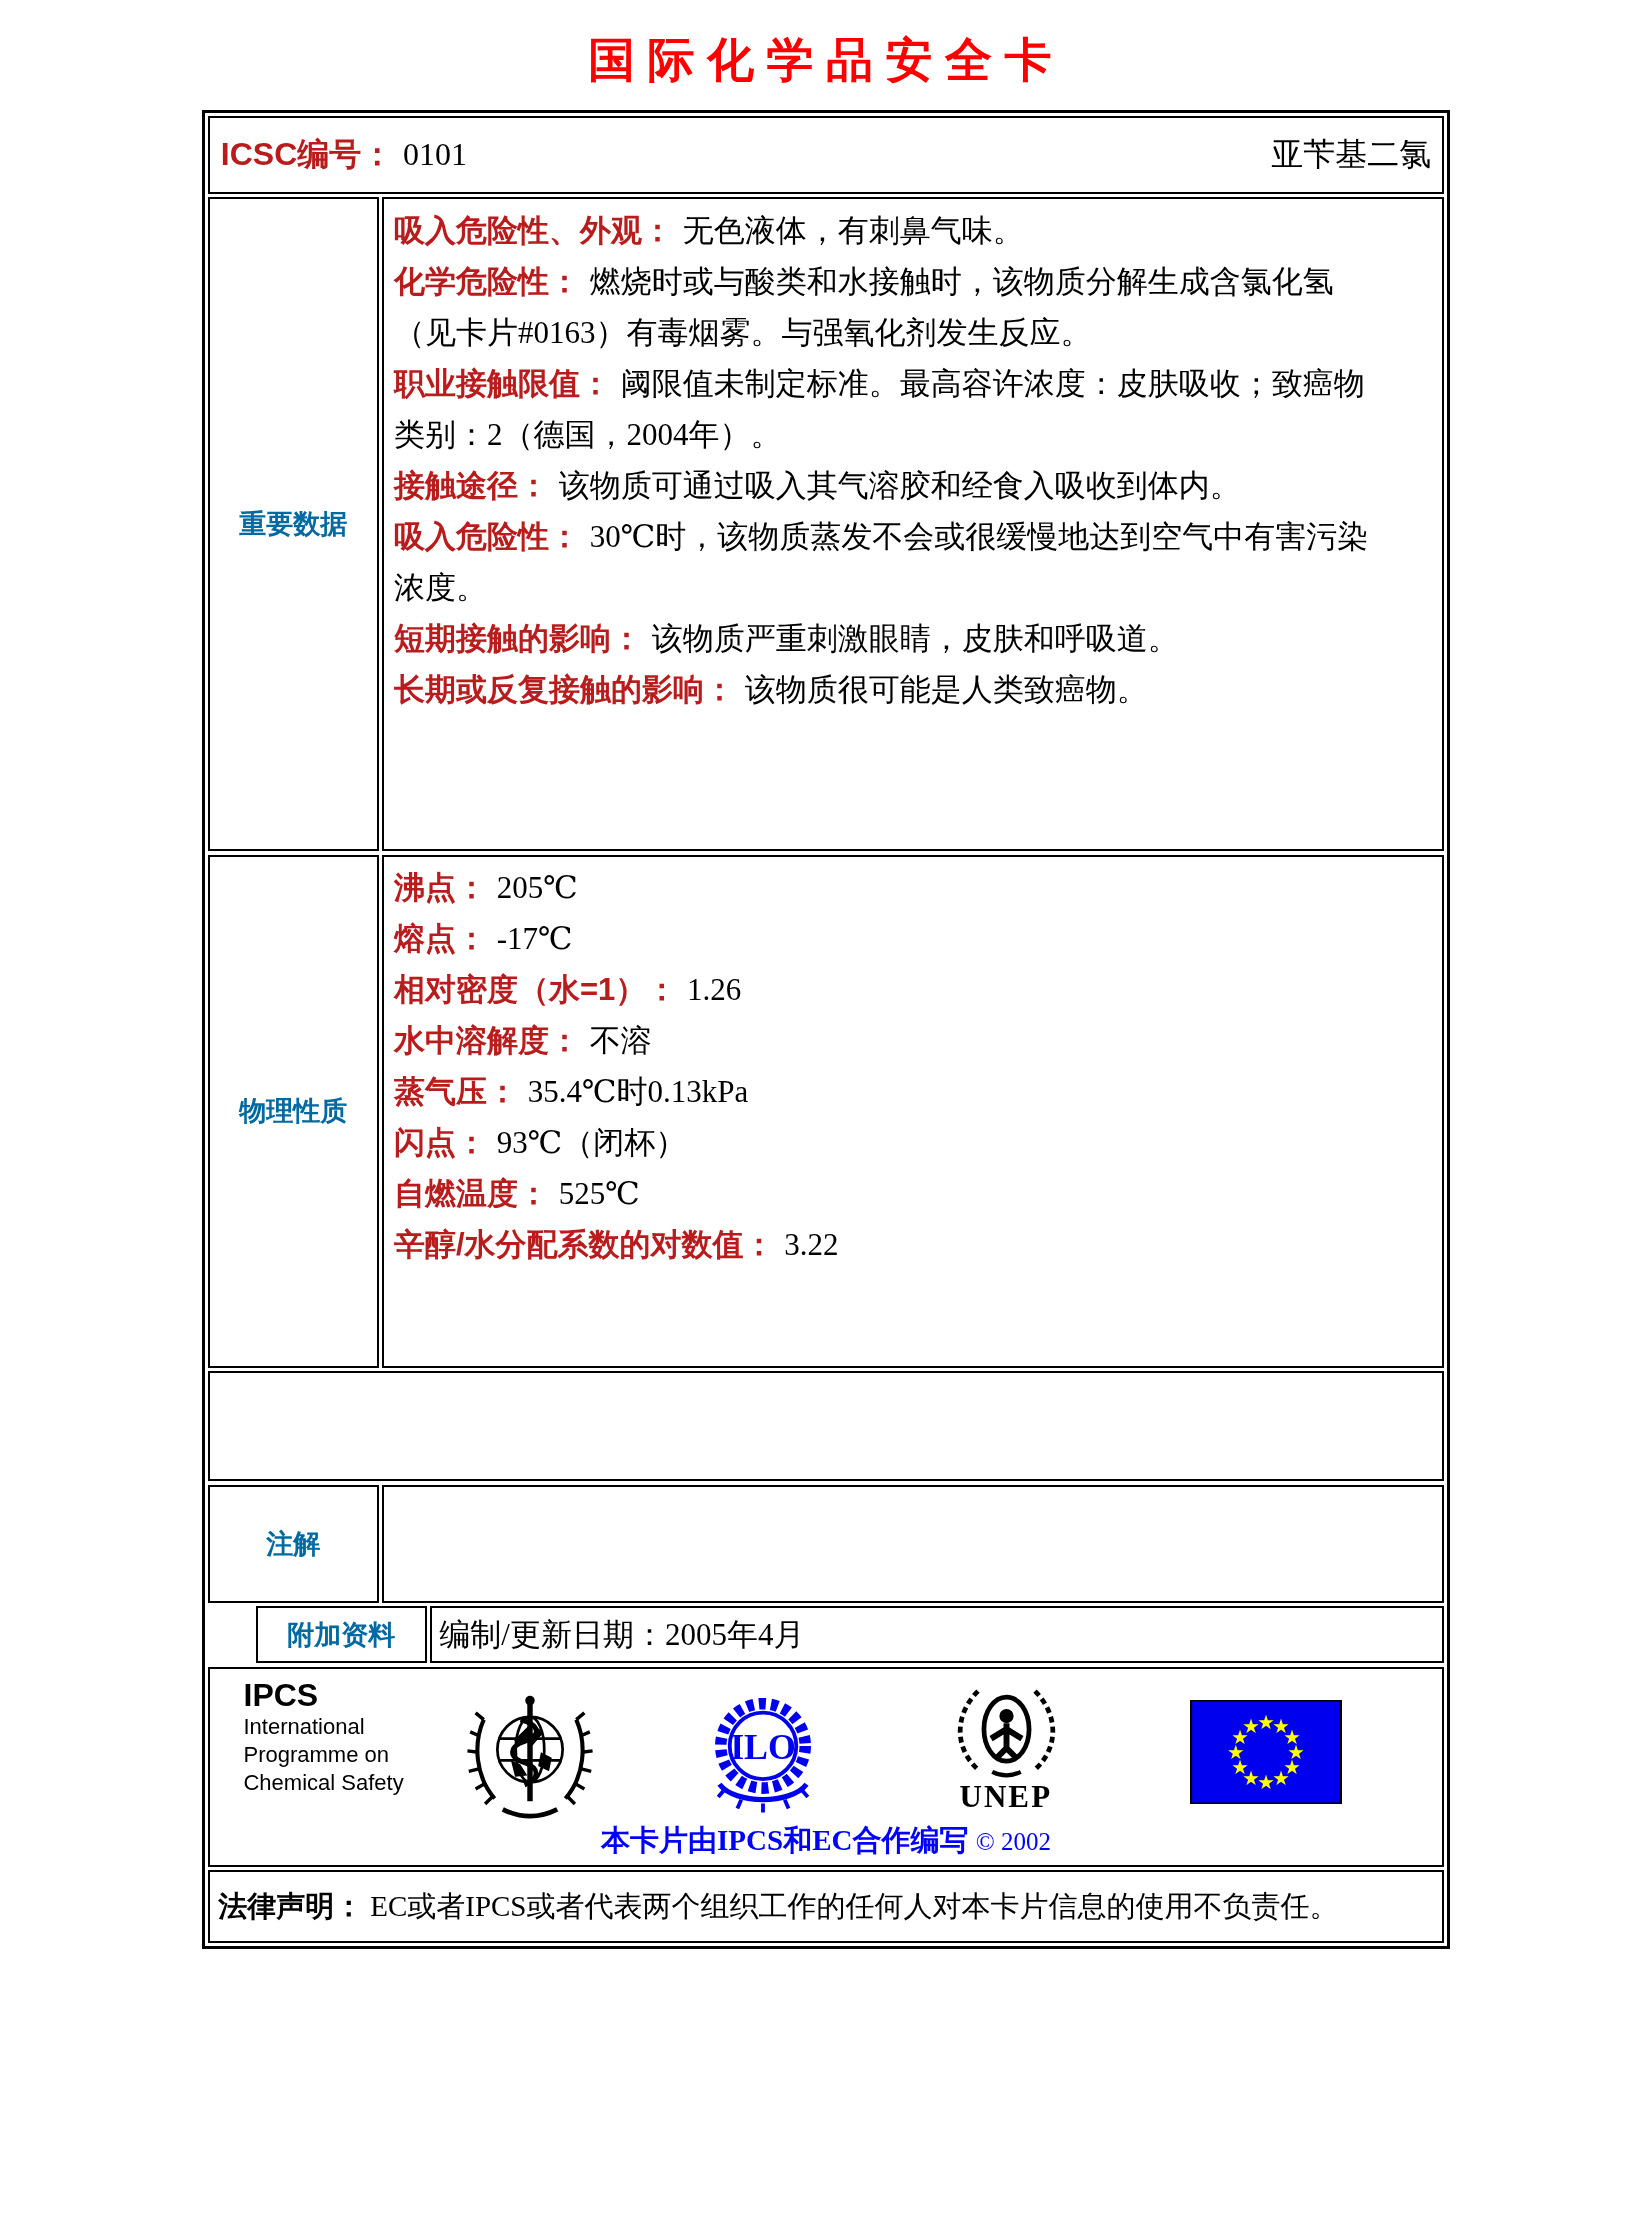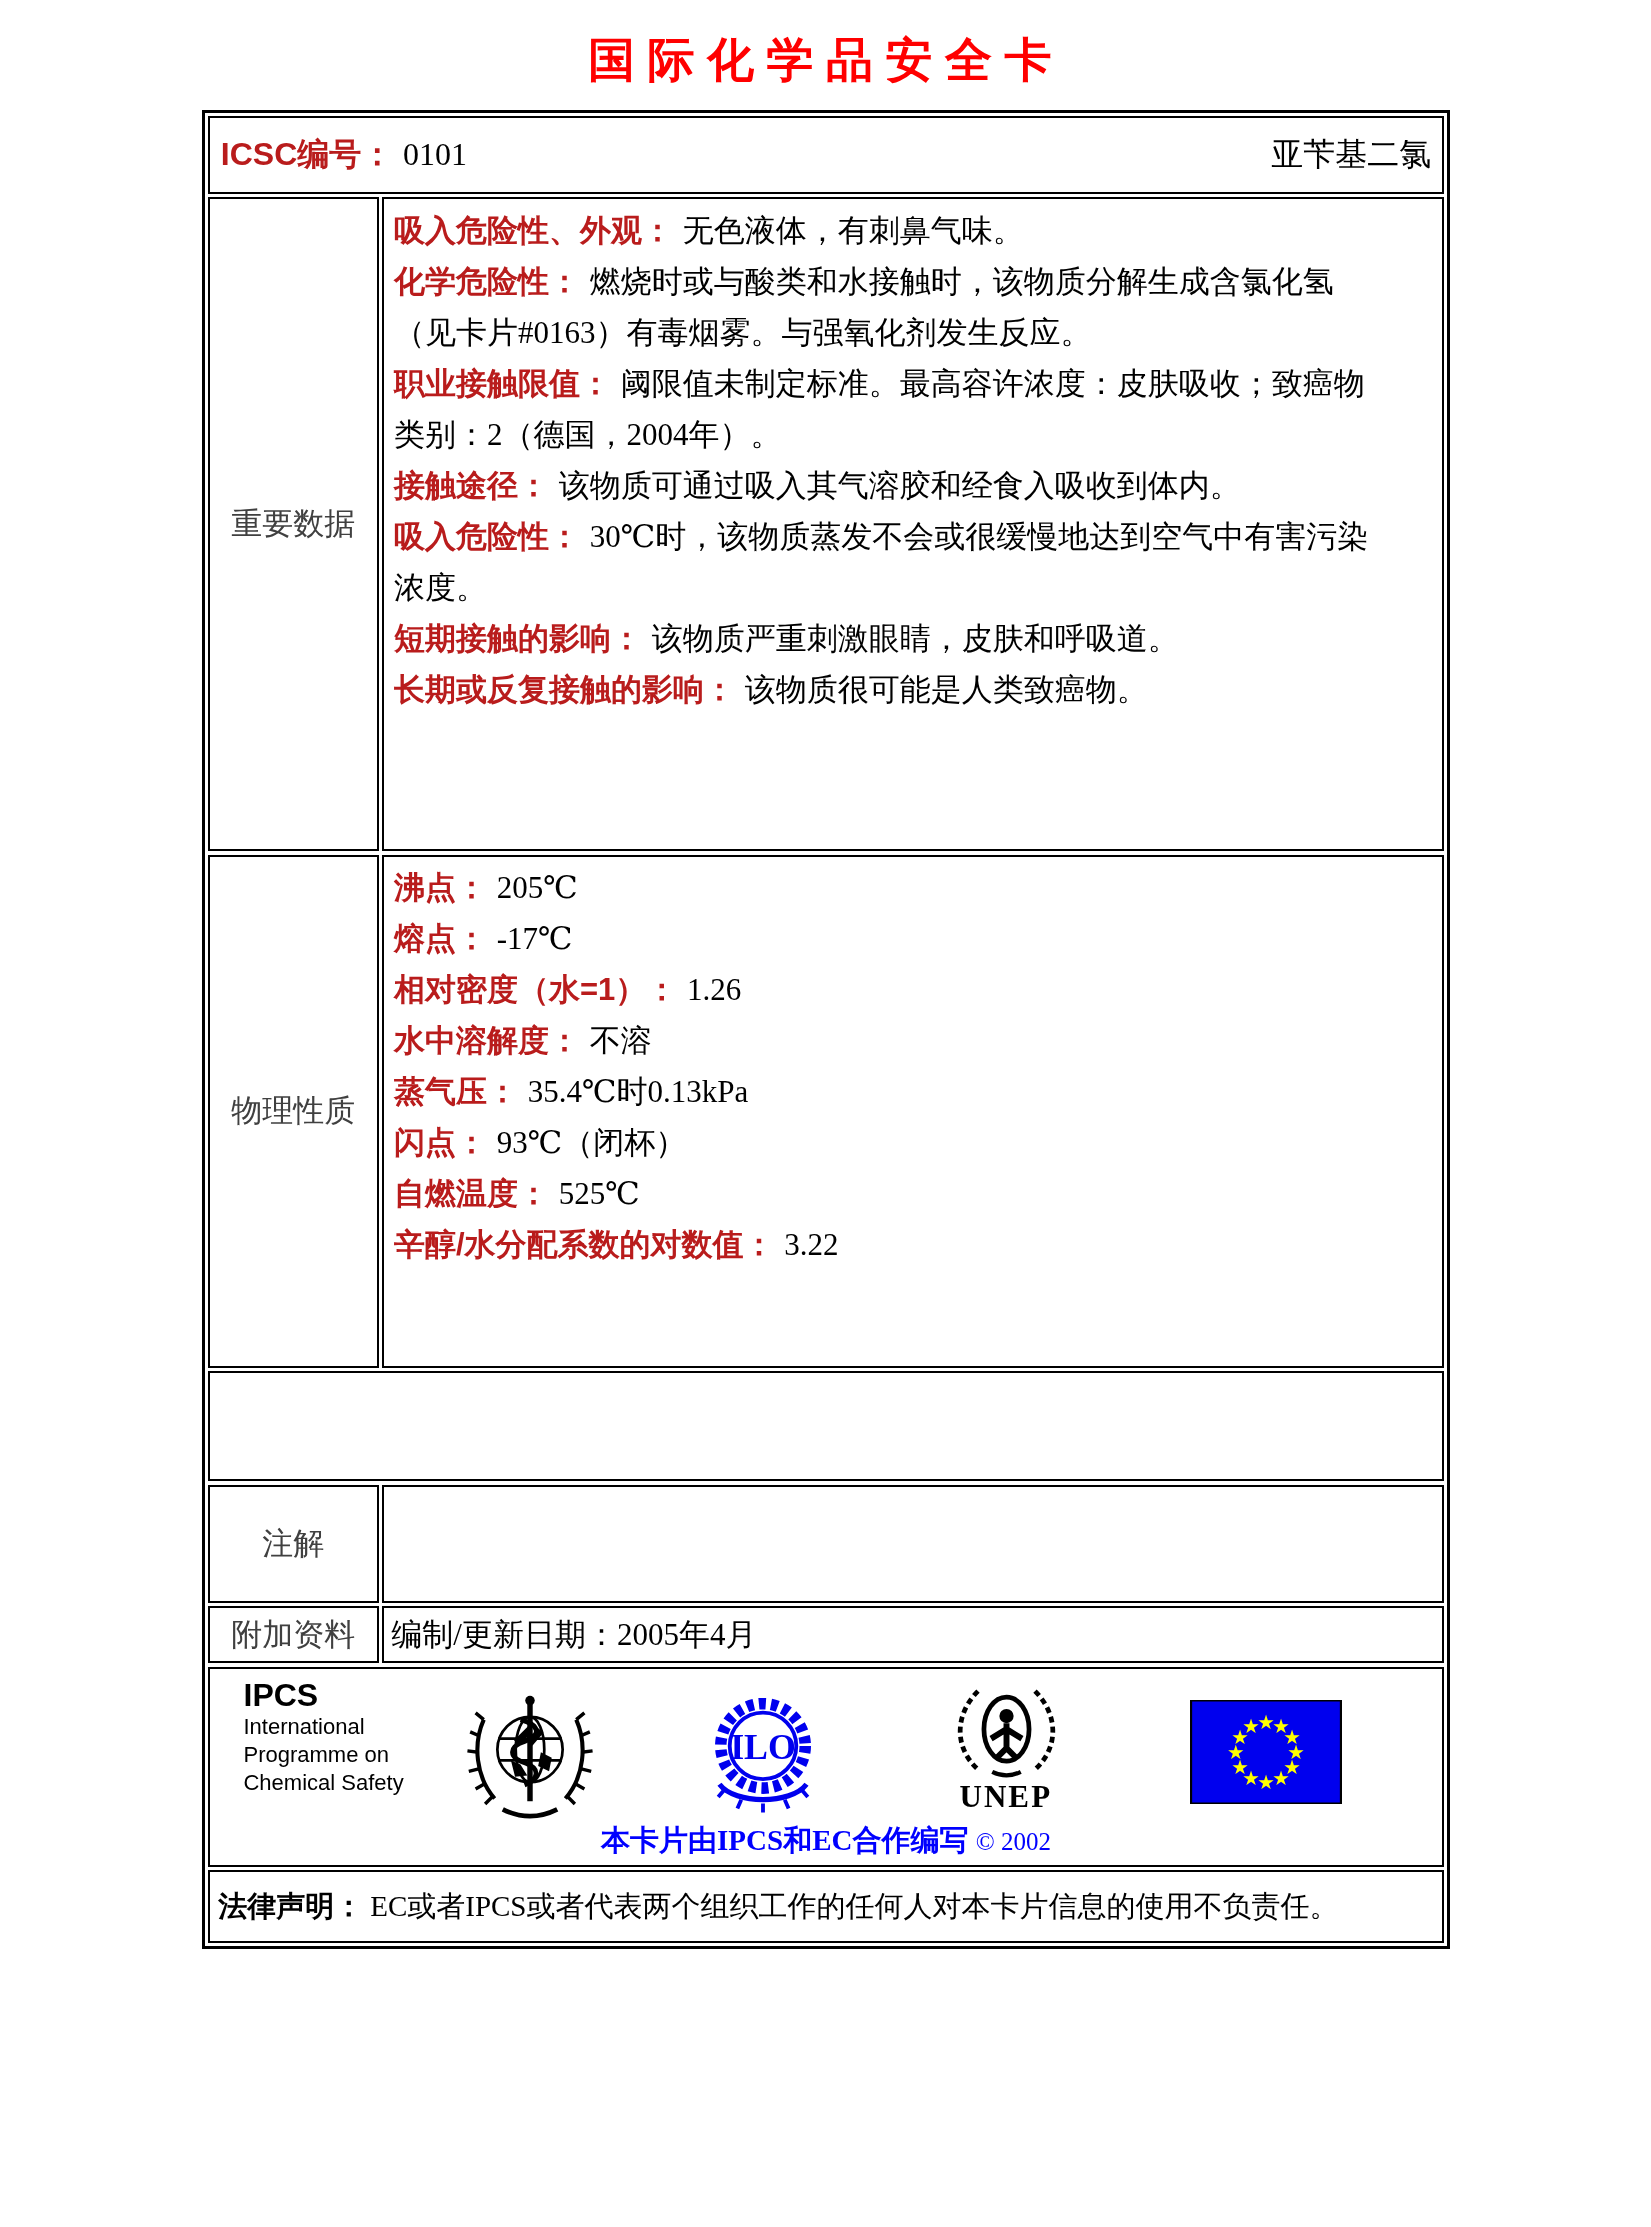--- a/index.html
+++ b/index.html
@@ -6,29 +6,29 @@
   .page{position:relative;width:1652px;height:2227px;background:#ffffff;overflow:hidden;
         font-family:"Liberation Serif","DejaVu Serif",serif;color:#000;}
   .doc-title{position:absolute;left:202px;top:29px;width:1248px;text-align:center;
         font-size:47px;font-weight:bold;color:#FF0000;letter-spacing:12.5px;white-space:nowrap;}
   
   .card{position:absolute;left:202px;top:110px;width:1248px;box-sizing:border-box;
         border:3.5px solid #000;padding:2.8px;display:flex;flex-direction:column;gap:3.5px;background:#fff;}
   .row{display:flex;gap:3.5px;}
   .cell{border:2.1px solid #000;box-sizing:border-box;background:#fff;}
   .label-cell{flex:0 0 171px;display:flex;align-items:center;justify-content:center;
-        color:#404040;font-weight:normal;font-size:31px;
+        color:#0369a1;font-weight:bold;font-size:27px;
         font-family:"Liberation Sans","DejaVu Sans",sans-serif;}
   .content-cell{flex:1;overflow:hidden;}
   .r-header{height:78px;}
   .r-important{height:654px;}
   .r-physical{height:513px;}
   .r-env{height:110px;}
   .r-notes{height:118px;}
-  .r-add{height:57px;}
+  .r-add{height:57px;margin-left:48px;}
   .r-footer{height:200px;}
   .r-legal{height:73px;}
   
   .header-cell{display:flex;align-items:center;justify-content:space-between;
         padding:0 11px;font-size:32px;}
   .blabel{color:#b91c1c;font-weight:bold;
         font-family:"Liberation Sans","DejaVu Sans",sans-serif;margin-right:9.7px;}
   .blabel:empty{margin-right:0;}
   .blackval{color:#000;}
   

